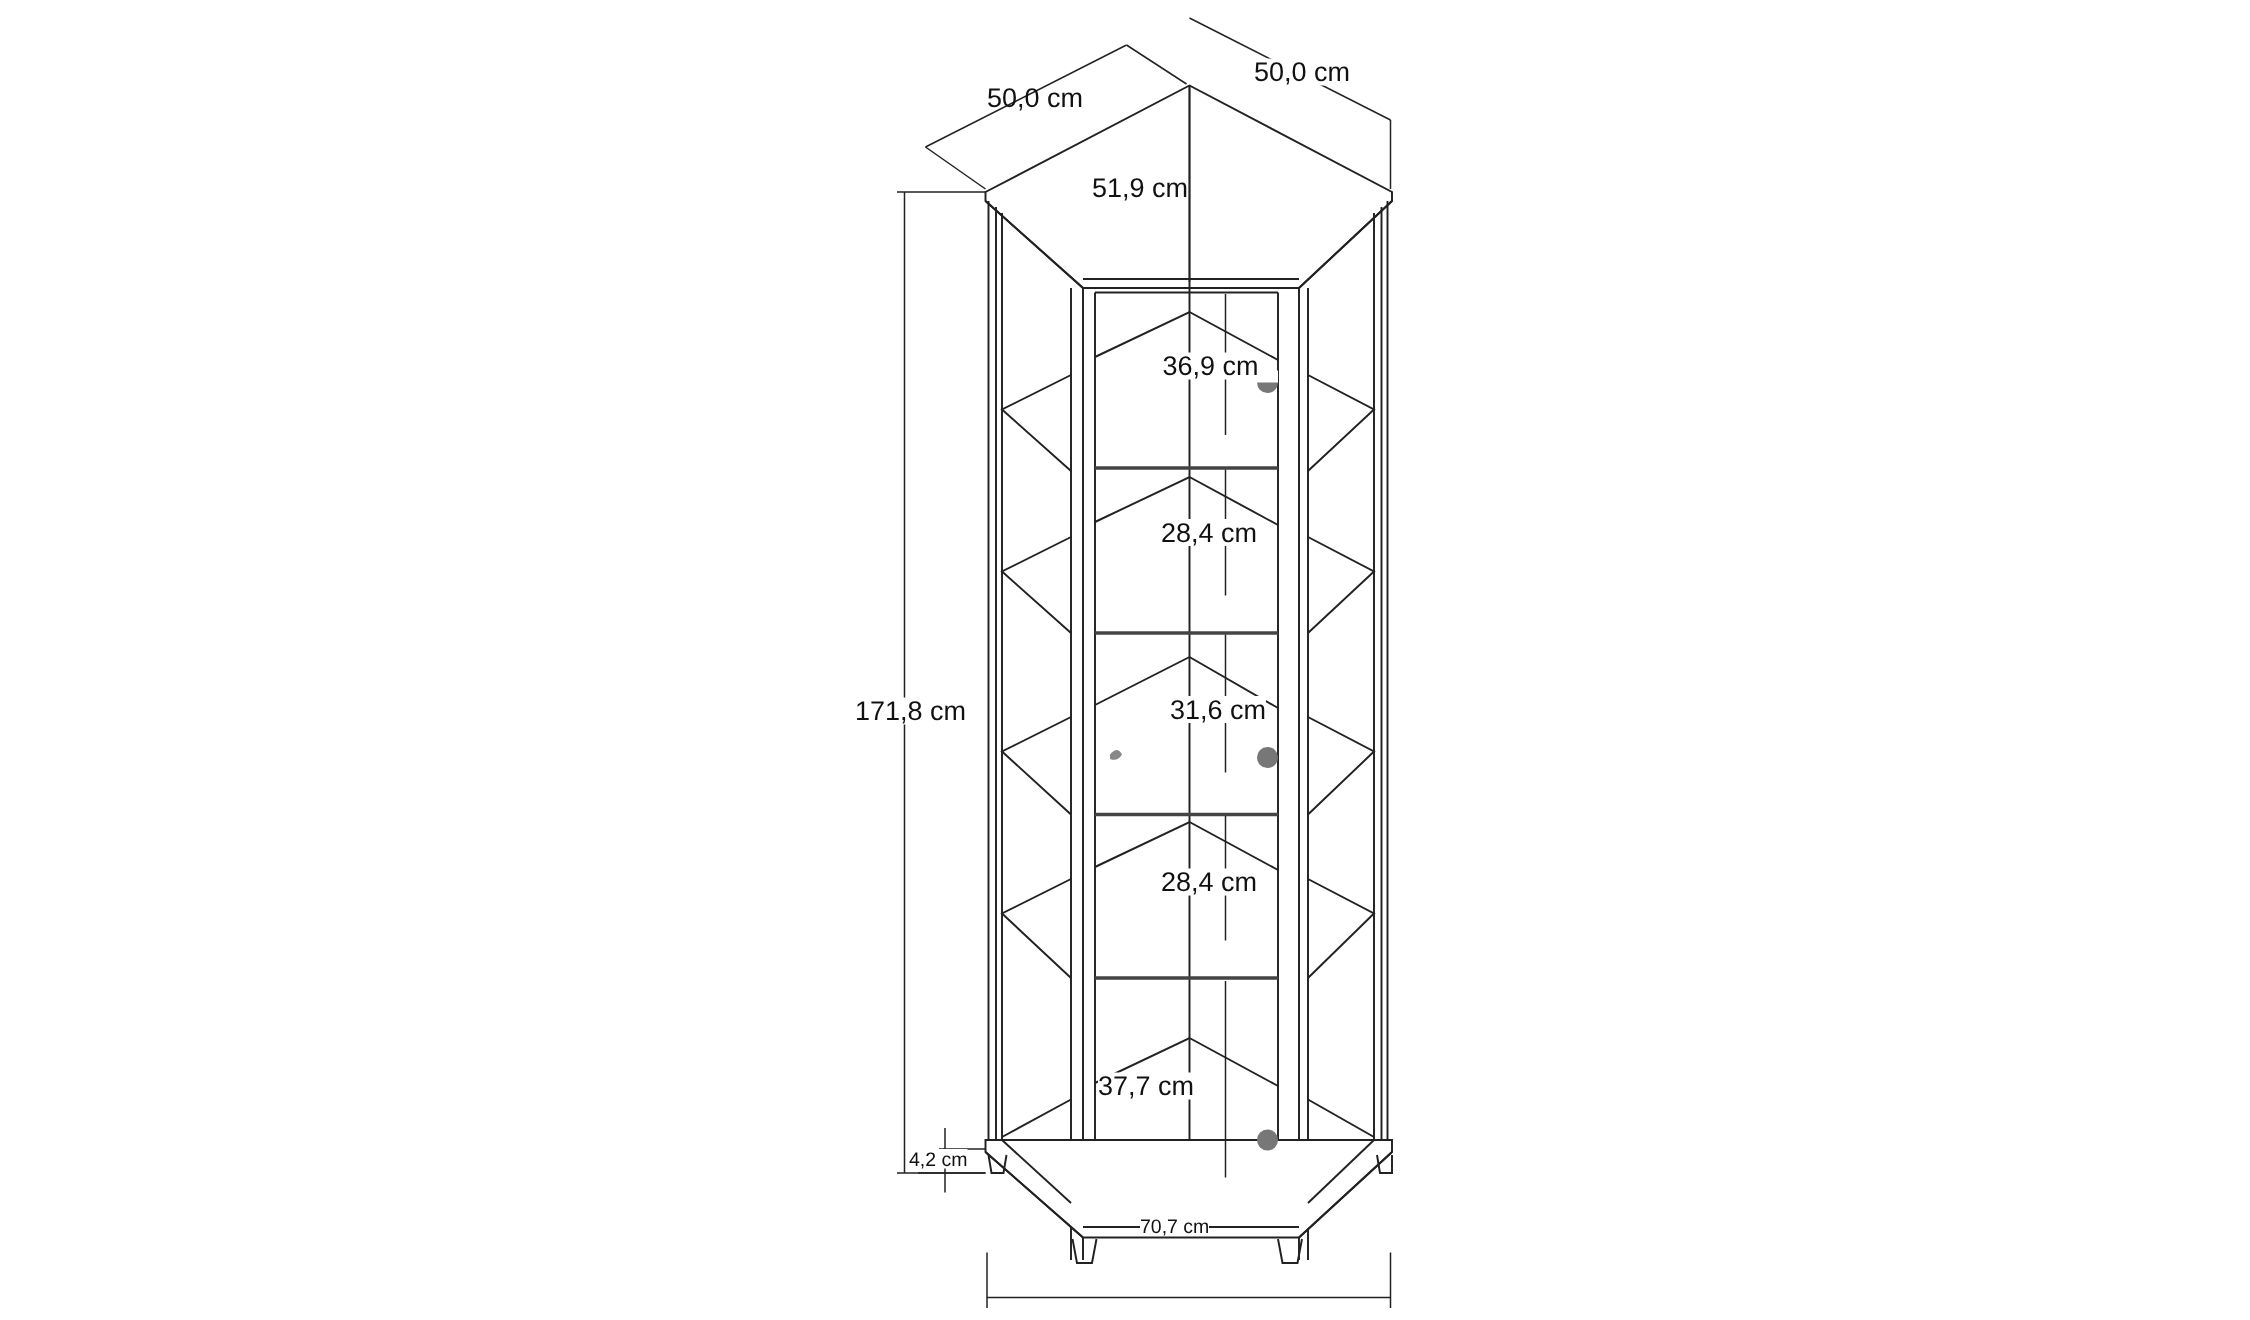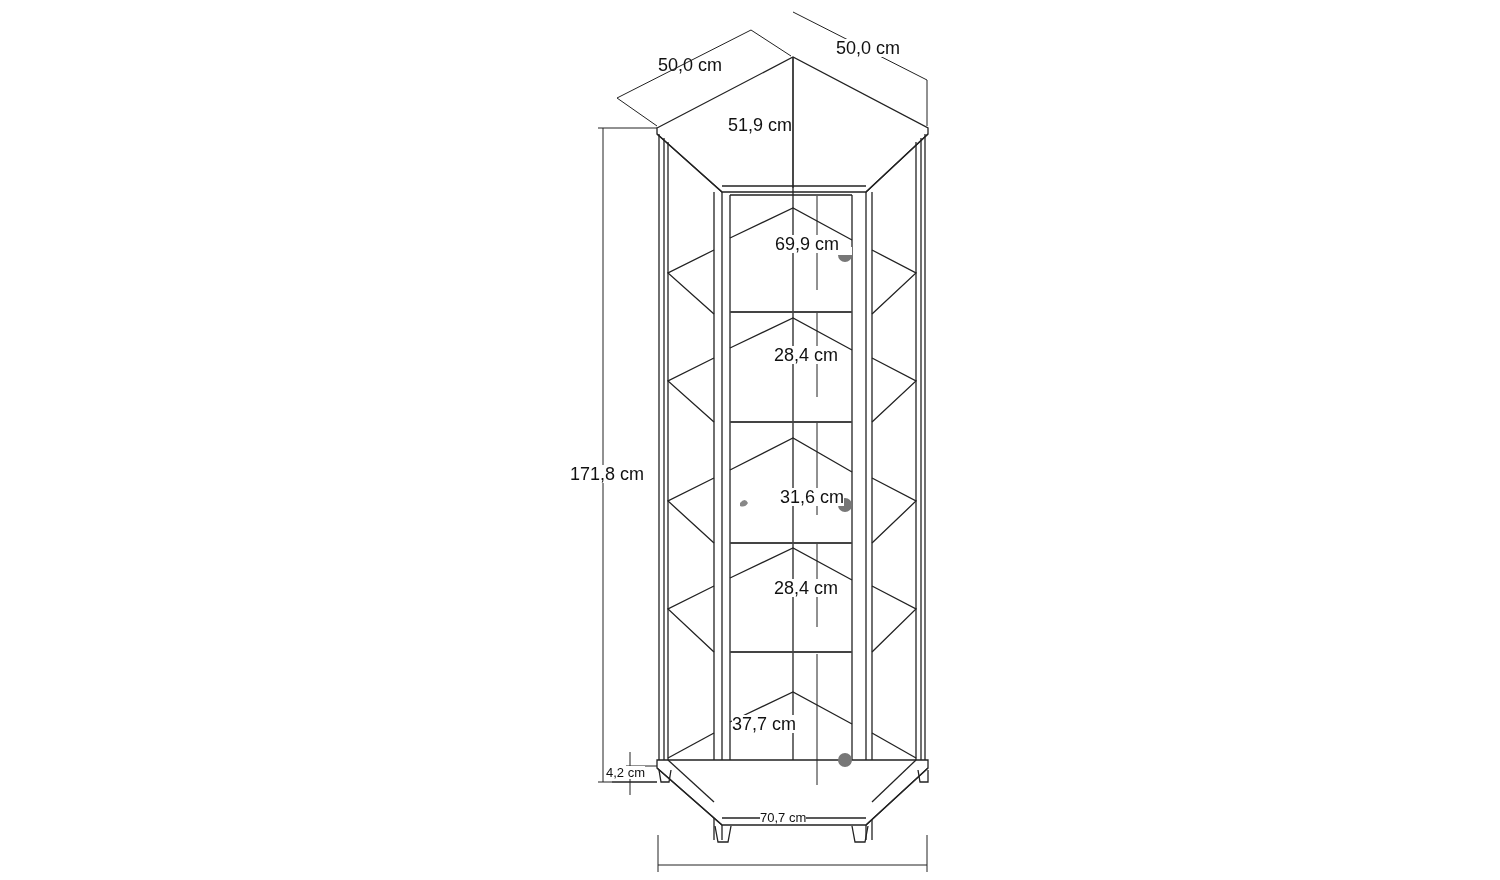--- a/index.html
+++ b/index.html
@@ -140,18 +140,18 @@
   </svg>
 
   
   <span class="lbl big nobg" style="left:658px; top:56px;">50,0 cm</span>
   <span class="lbl big" style="left:836px; top:39px;">50,0 cm</span>
   <span class="lbl big" style="left:728px; top:116px;">51,9 cm</span>
   <span class="lbl big" style="left:570px; top:465px;">171,8 cm</span>
   <span class="lbl small" style="left:606px; top:766px;">4,2 cm</span>
   <span class="lbl small" style="left:760px; top:811px;text-align:center;">70,7 cm</span>
 
-  <span class="lbl big" style="left:775px; top:235px;">69,9 cm</span>
+  <span class="lbl big" style="left:775px; top:235px;">36,9 cm</span>
   <span class="lbl big" style="left:774px; top:346px;">28,4 cm</span>
-  <span class="lbl big" style="left:780px; top:464px;margin-top:24px;">31,6 cm</span>
+  <span class="lbl big" style="left:780px; top:464px;">31,6 cm</span>
   <span class="lbl big" style="left:774px; top:579px;">28,4 cm</span>
   <span class="lbl big" style="left:732px; top:715px;">37,7 cm</span>
 </div>
 
 </body></html>

